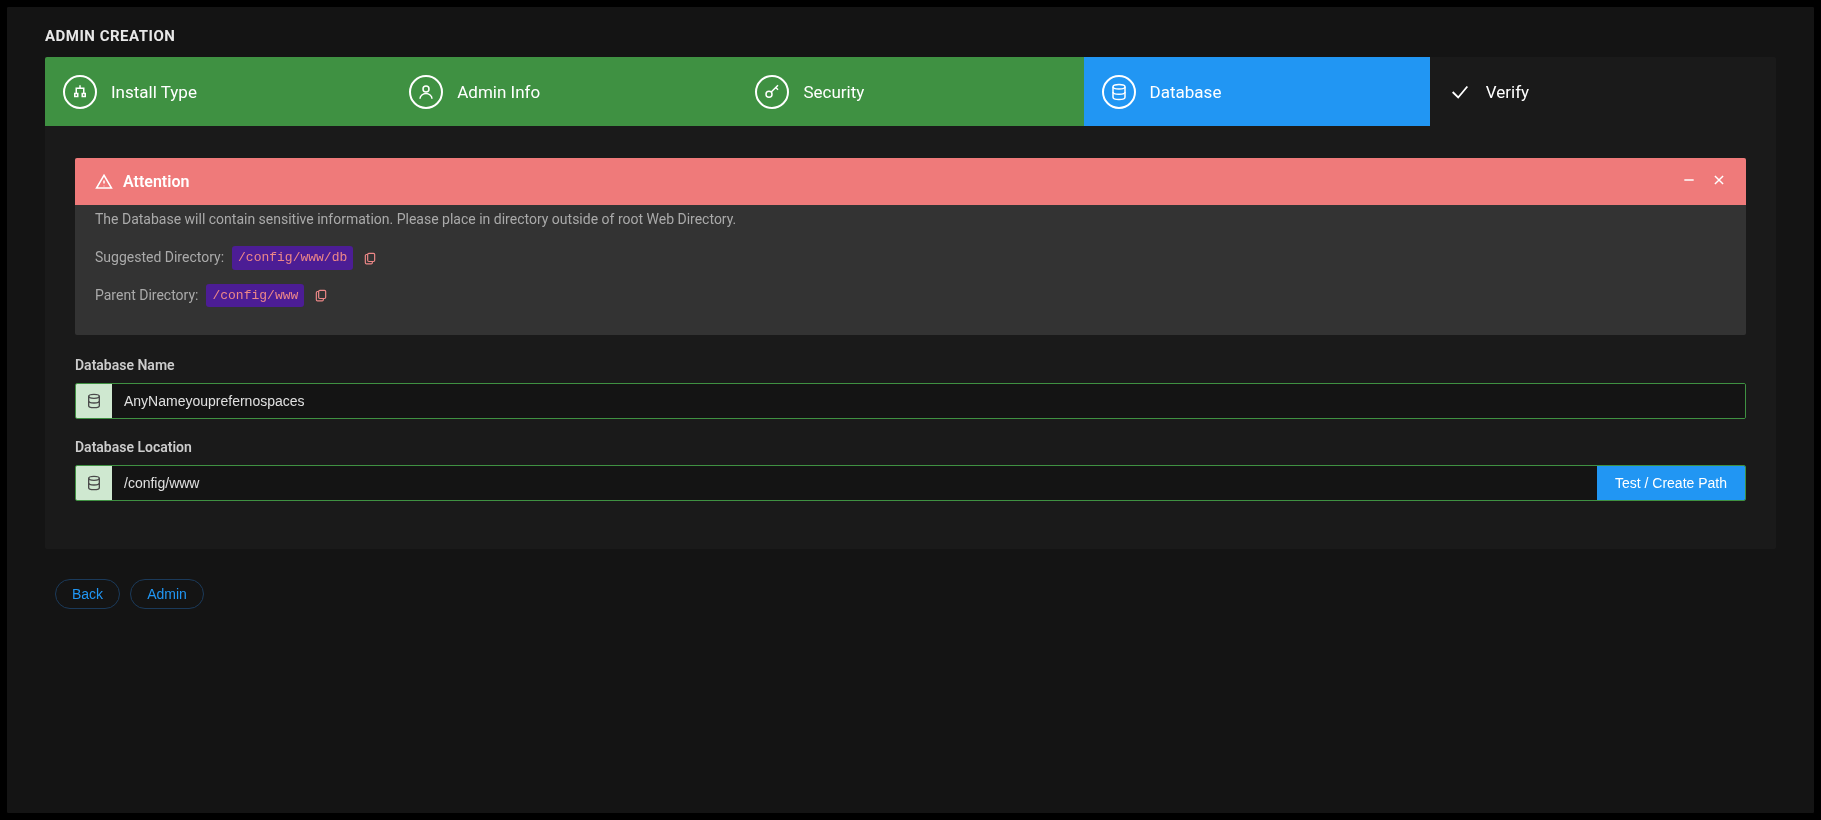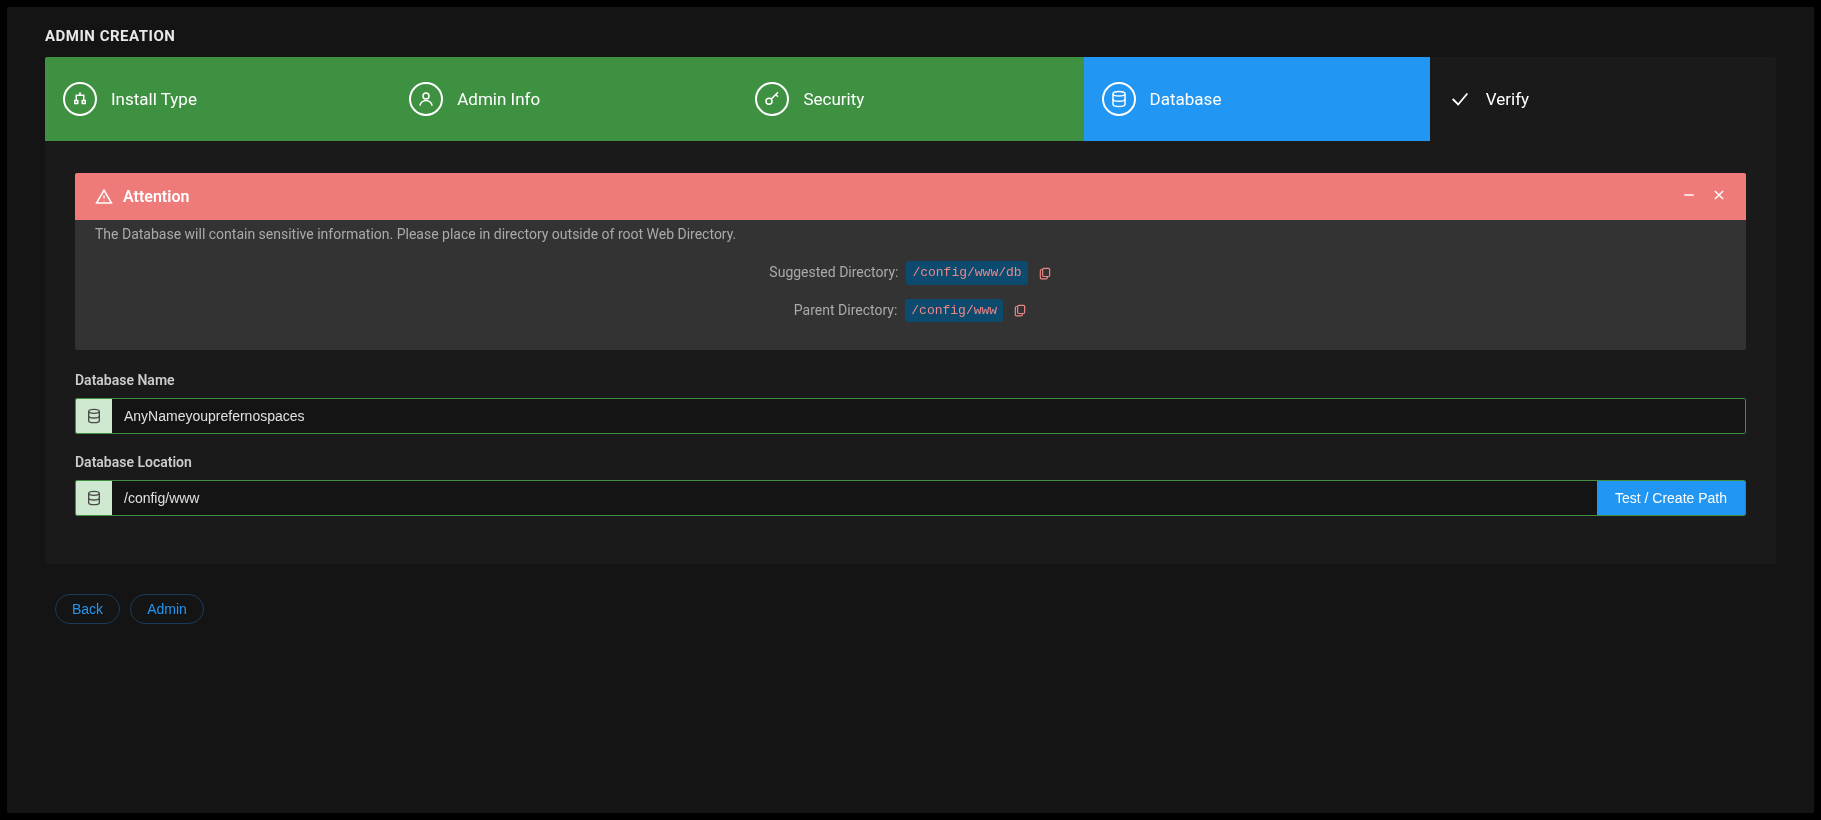--- a/index.html
+++ b/index.html
@@ -26,21 +26,21 @@
   margin-bottom: 12px;
   text-transform: uppercase;
 }
 .card {
   background: #1a1a1a;
   border-radius: 2px;
   overflow: hidden;
 }
 .steps {
   display: flex;
-  height: 84px;
+  height: 69px;
 }
 .step {
   flex: 1;
   display: flex;
   align-items: center;
   gap: 14px;
   padding: 0 18px;
   font-size: 17px;
   color: #fff;
 }
@@ -85,25 +85,25 @@
 .alert-header-icon svg { width: 18px; height: 18px; stroke: #fff; fill: none; stroke-width: 2; }
 .alert-actions { margin-left: auto; display: flex; gap: 16px; }
 .alert-actions svg { width: 14px; height: 14px; stroke: #fff; fill: none; stroke-width: 2.5; cursor: pointer; }
 .alert-body {
   padding: 4px 20px 28px 20px;
   color: #aaa;
   font-size: 14px;
   line-height: 1.5;
 }
 .alert-body p { margin-bottom: 16px; }
-.alert-body .row { display: flex; align-items: center; gap: 8px; margin-top: 14px; justify-content: center; }
+.alert-body .row { display: flex; align-items: center; gap: 8px; margin-top: 14px; }
 .dir-label { color: #aaa; }
 .code {
   font-family: "Courier New", monospace;
-  background: #0c4a6e;
+  background: #4c1d95;
   color: #e88;
   padding: 2px 6px;
   border-radius: 3px;
   font-size: 13px;
 }
 .clipboard-icon { display: inline-flex; cursor: pointer; margin-left: 2px; }
 .clipboard-icon svg { width: 14px; height: 14px; stroke: #e88; fill: none; stroke-width: 2; }
 
 .form-group { margin-bottom: 20px; }
 .form-label {

